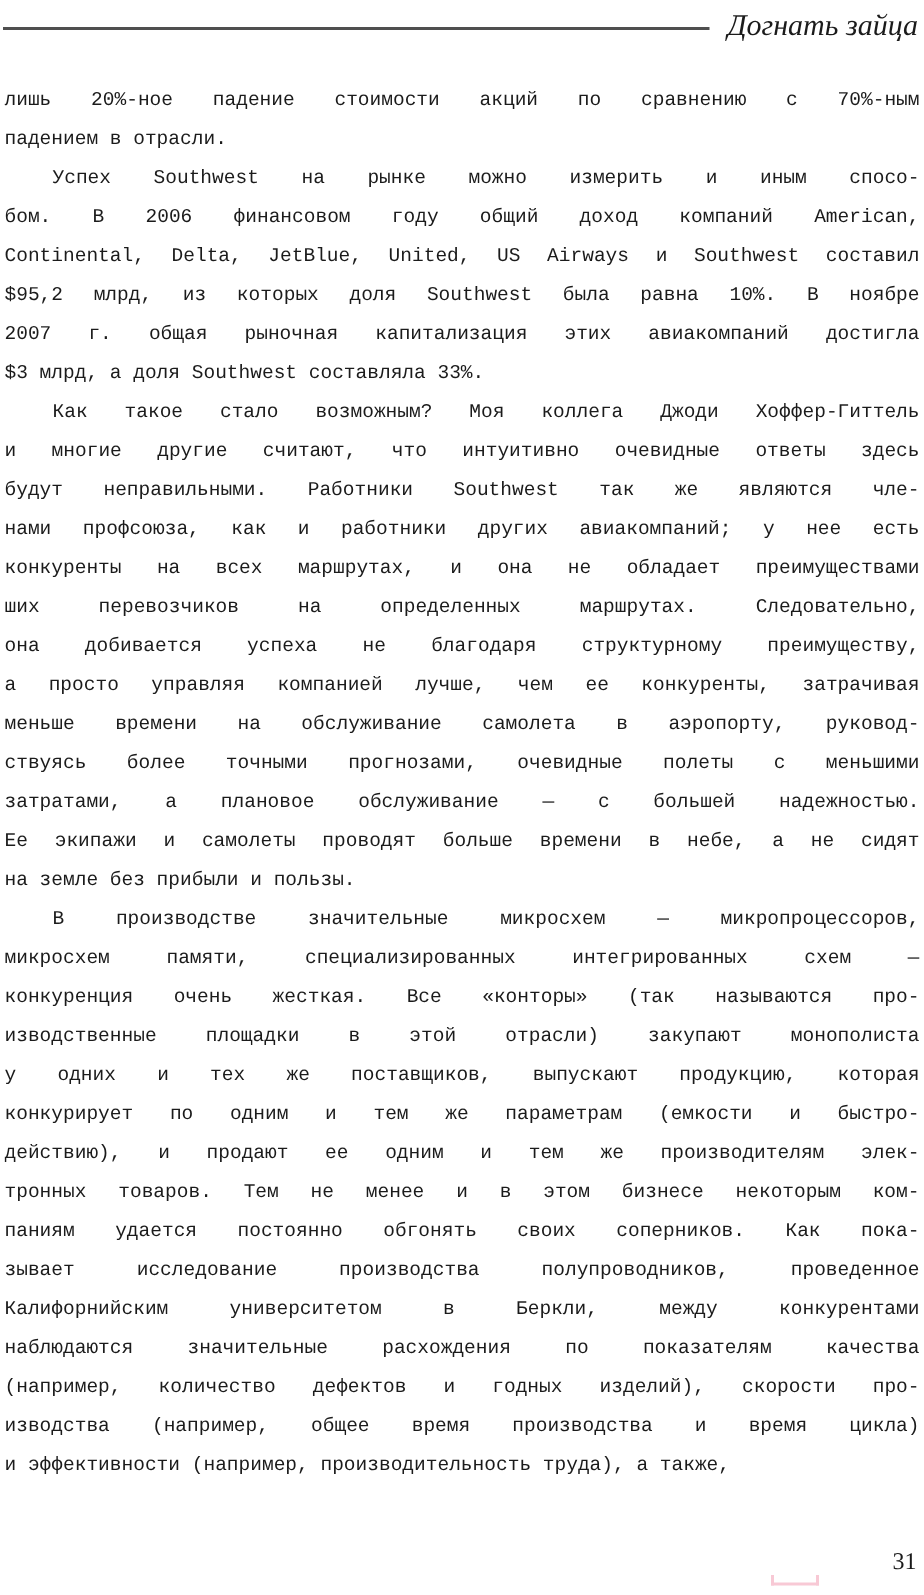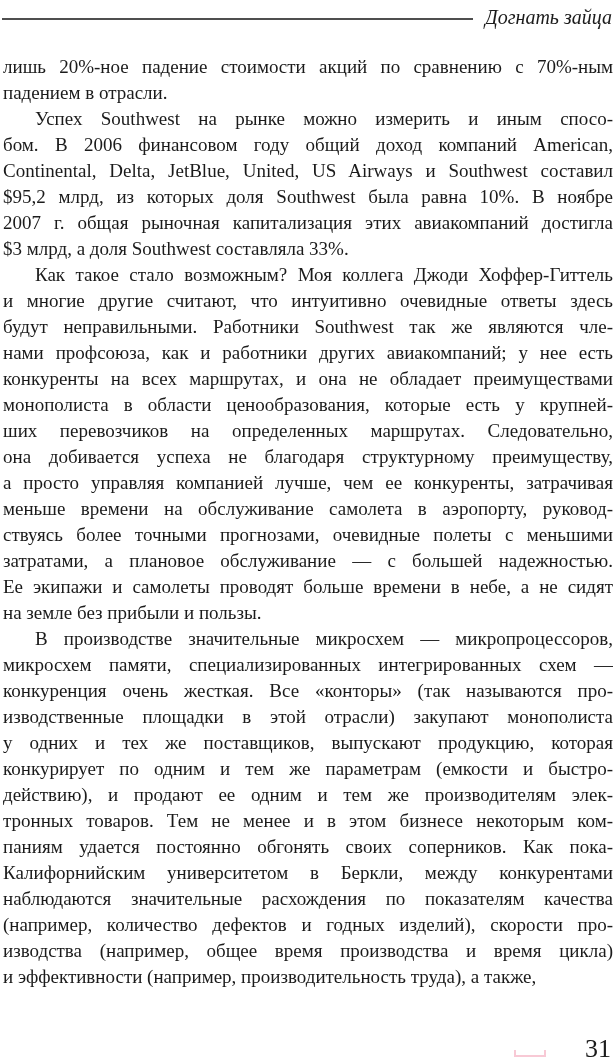--- a/index.html
+++ b/index.html
@@ -41,36 +41,37 @@
 
   
   .body-text {
     position: absolute;
     top: 54px;
     left: 3px;
     width: 610px;
   }
   .paragraph { margin: 0; }
   .line {
-    font-size: 19px;
+    font-size: 13px;
     line-height: 26px;
     height: 26px;
     overflow: hidden;
     text-align: justify;
     text-align-last: justify;
+    font-family: Liberation Mono, monospace;
   }
   .line.indent { text-indent: 32px; }
   .line.last { text-align-last: left; }
 
   
   .page-number {
     position: absolute;
     right: 5px;
-    bottom: 1px;
-    font-size: 26px;
+    bottom: 13px;
+    font-size: 16px;
     line-height: 1;
   }
   .highlight-mark {
     position: absolute;
     left: 514px;
     top: 1050px;
     width: 32px;
     height: 7px;
     box-sizing: border-box;
     border-left: 2px solid var(--mark, #f8c9d5);
@@ -100,40 +101,40 @@
         <div class="line">$95,2 млрд, из которых доля Southwest была равна 10%. В ноябре</div>
         <div class="line">2007 г. общая рыночная капитализация этих авиакомпаний достигла</div>
         <div class="line last">$3 млрд, а доля Southwest составляла 33%.</div>
       </div>
       <div class="paragraph">
         <div class="line indent">Как такое стало возможным? Моя коллега Джоди Хоффер-Гиттель</div>
         <div class="line">и многие другие считают, что интуитивно очевидные ответы здесь</div>
         <div class="line">будут неправильными. Работники Southwest так же являются чле-</div>
         <div class="line">нами профсоюза, как и работники других авиакомпаний; у нее есть</div>
         <div class="line">конкуренты на всех маршрутах, и она не обладает преимуществами</div>
-        <div class="line">монополиста в области ценообразования, которые есть у крупней-</div>
         <div class="line">ших перевозчиков на определенных маршрутах. Следовательно,</div>
         <div class="line">она добивается успеха не благодаря структурному преимуществу,</div>
         <div class="line">а просто управляя компанией лучше, чем ее конкуренты, затрачивая</div>
         <div class="line">меньше времени на обслуживание самолета в аэропорту, руковод-</div>
         <div class="line">ствуясь более точными прогнозами, очевидные полеты с меньшими</div>
         <div class="line">затратами, а плановое обслуживание — с большей надежностью.</div>
         <div class="line">Ее экипажи и самолеты проводят больше времени в небе, а не сидят</div>
         <div class="line last">на земле без прибыли и пользы.</div>
       </div>
       <div class="paragraph">
         <div class="line indent">В производстве значительные микросхем — микропроцессоров,</div>
         <div class="line">микросхем памяти, специализированных интегрированных схем —</div>
         <div class="line">конкуренция очень жесткая. Все «конторы» (так называются про-</div>
         <div class="line">изводственные площадки в этой отрасли) закупают монополиста</div>
         <div class="line">у одних и тех же поставщиков, выпускают продукцию, которая</div>
         <div class="line">конкурирует по одним и тем же параметрам (емкости и быстро-</div>
         <div class="line">действию), и продают ее одним и тем же производителям элек-</div>
         <div class="line">тронных товаров. Тем не менее и в этом бизнесе некоторым ком-</div>
         <div class="line">паниям удается постоянно обгонять своих соперников. Как пока-</div>
+        <div class="line">зывает исследование производства полупроводников, проведенное</div>
         <div class="line">Калифорнийским университетом в Беркли, между конкурентами</div>
         <div class="line">наблюдаются значительные расхождения по показателям качества</div>
         <div class="line">(например, количество дефектов и годных изделий), скорости про-</div>
         <div class="line">изводства (например, общее время производства и время цикла)</div>
         <div class="line last">и эффективности (например, производительность труда), а также,</div>
       </div>
     </main>
 
   <div class="highlight-mark"></div>
 

